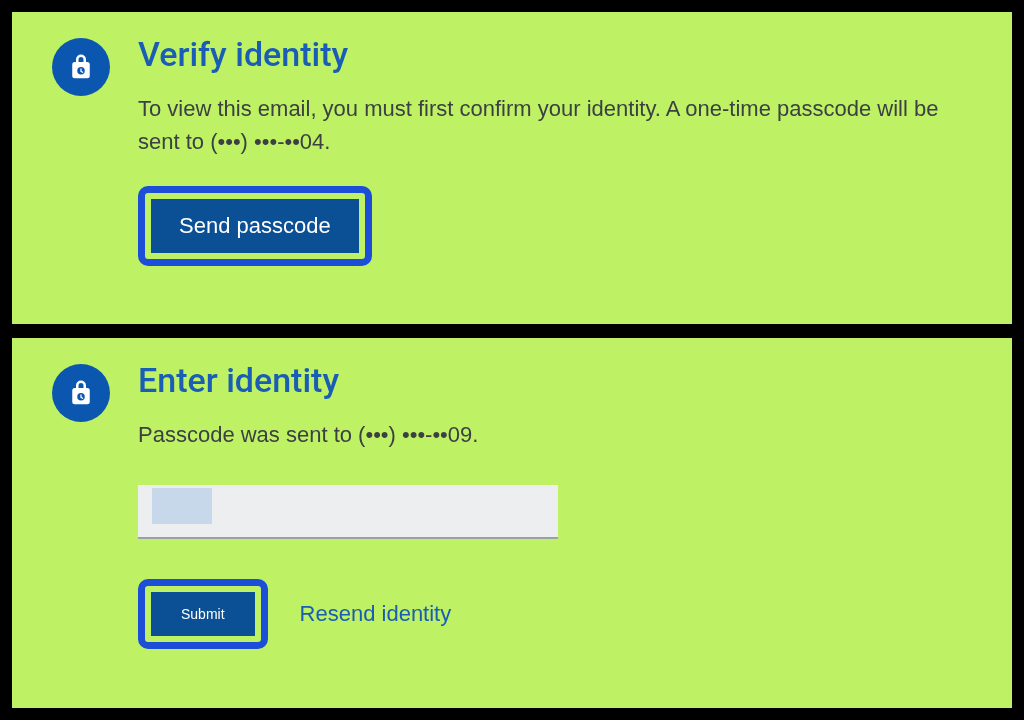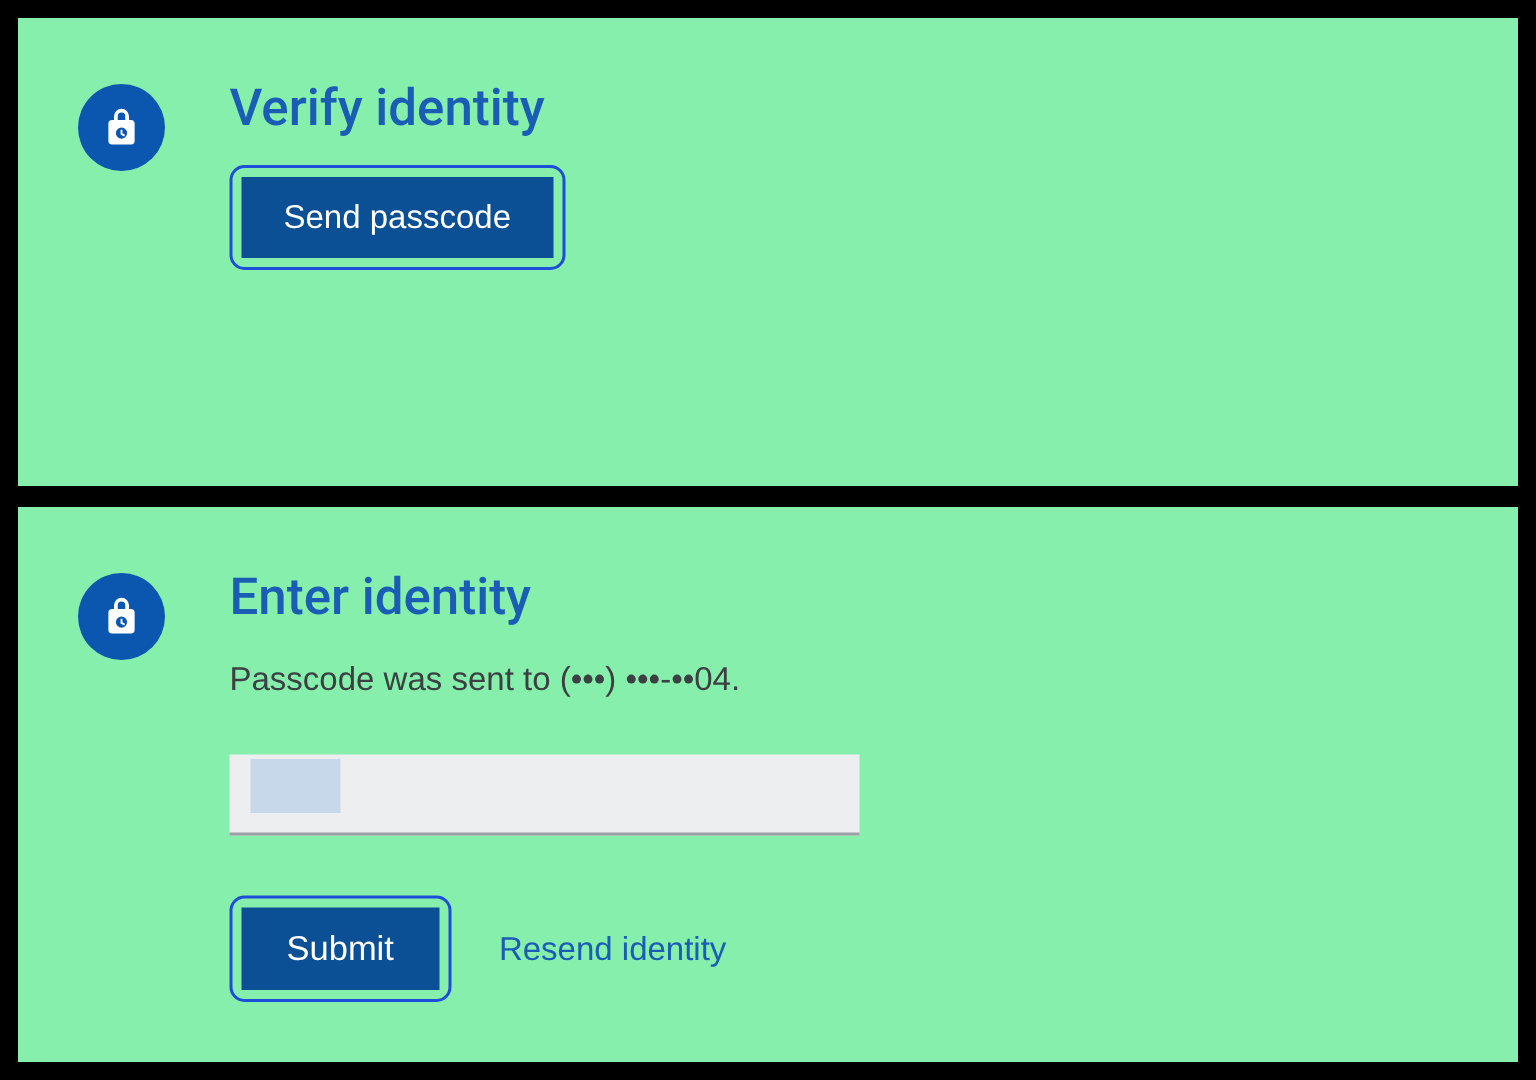--- a/index.html
+++ b/index.html
@@ -7,25 +7,25 @@
     width: 1024px;
     height: 720px;
     background: #000;
     font-family: Arial, Helvetica, sans-serif;
     display: flex;
     flex-direction: column;
     padding: 12px;
     gap: 14px;
   }
   .card {
-    background: #86efac;
+    background: #bef264;
     flex: 0 0 auto;
-    padding: 40px 40px 32px 40px;
+    padding: 22px 40px 32px 40px;
     display: flex;
-    gap: 43px;
+    gap: 28px;
     align-items: flex-start;
   }
   .card-top { height: 312px; }
   .card-bottom { flex: 1; }
   .icon-circle {
     width: 58px;
     height: 58px;
     border-radius: 50%;
     background: #0b57b0;
     display: flex;
@@ -44,35 +44,35 @@
     font-family: "Segoe UI", Roboto, Arial, sans-serif;
   }
   .desc {
     color: #3c4043;
     font-size: 22px;
     line-height: 1.5;
     margin-bottom: 28px;
   }
   .highlight-box {
     display: inline-block;
-    border: 2px solid #1d4ed8;
+    border: 7px solid #1d4ed8;
     border-radius: 10px;
     padding: 6px;
   }
   .btn-primary {
     background: #0b4f94;
     color: #fff;
     font-size: 22px;
     font-weight: 500;
     border: none;
     padding: 14px 28px;
     cursor: pointer;
     font-family: Arial, sans-serif;
   }
-  .btn-submit { padding: 14px 30px; font-size: 23px; }
+  .btn-submit { padding: 14px 30px; font-size: 14px; }
   .actions { display: flex; align-items: center; gap: 32px; }
   .link {
     color: #1a5db4;
     font-size: 22px;
     cursor: pointer;
   }
   .passcode-input {
     width: 420px;
     height: 54px;
     background: #eceef0;
@@ -99,35 +99,36 @@
 <body>
 
 <div class="card card-top">
   <div class="icon-circle">
     <svg viewBox="0 0 24 24">
       <path d="M17 8h-1V6a4 4 0 0 0-8 0v2H7a2 2 0 0 0-2 2v9a2 2 0 0 0 2 2h10a2 2 0 0 0 2-2v-9a2 2 0 0 0-2-2zm-7-2a2 2 0 0 1 4 0v2h-4V6zm2 6a3 3 0 1 1 0 6 3 3 0 0 1 0-6zm.5 1.2v1.9l1.4.8-.5.9-1.9-1.1v-2.5h1z"></path>
     </svg>
   </div>
   <div class="content">
     <h1 class="title">Verify identity</h1>
+    <p class="desc">To view this email, you must first confirm your identity. A one-time passcode will be sent to (•••) •••-••04.</p>
     <span class="highlight-box">
       <button class="btn-primary">Send passcode</button>
     </span>
   </div>
 </div>
 
 <div class="card card-bottom">
   <div class="icon-circle">
     <svg viewBox="0 0 24 24">
       <path d="M17 8h-1V6a4 4 0 0 0-8 0v2H7a2 2 0 0 0-2 2v9a2 2 0 0 0 2 2h10a2 2 0 0 0 2-2v-9a2 2 0 0 0-2-2zm-7-2a2 2 0 0 1 4 0v2h-4V6zm2 6a3 3 0 1 1 0 6 3 3 0 0 1 0-6zm.5 1.2v1.9l1.4.8-.5.9-1.9-1.1v-2.5h1z"></path>
     </svg>
   </div>
   <div class="content">
     <h1 class="title">Enter identity</h1>
-    <p class="desc">Passcode was sent to (•••) •••-••04.</p>
+    <p class="desc">Passcode was sent to (•••) •••-••09.</p>
     <div class="passcode-wrap">
       <input class="passcode-input" type="text" value="    96" style="">
       <div class="redact"></div>
     </div>
     <div class="actions">
       <span class="highlight-box">
         <button class="btn-primary btn-submit">Submit</button>
       </span>
       <span class="link">Resend identity</span>
     </div>

